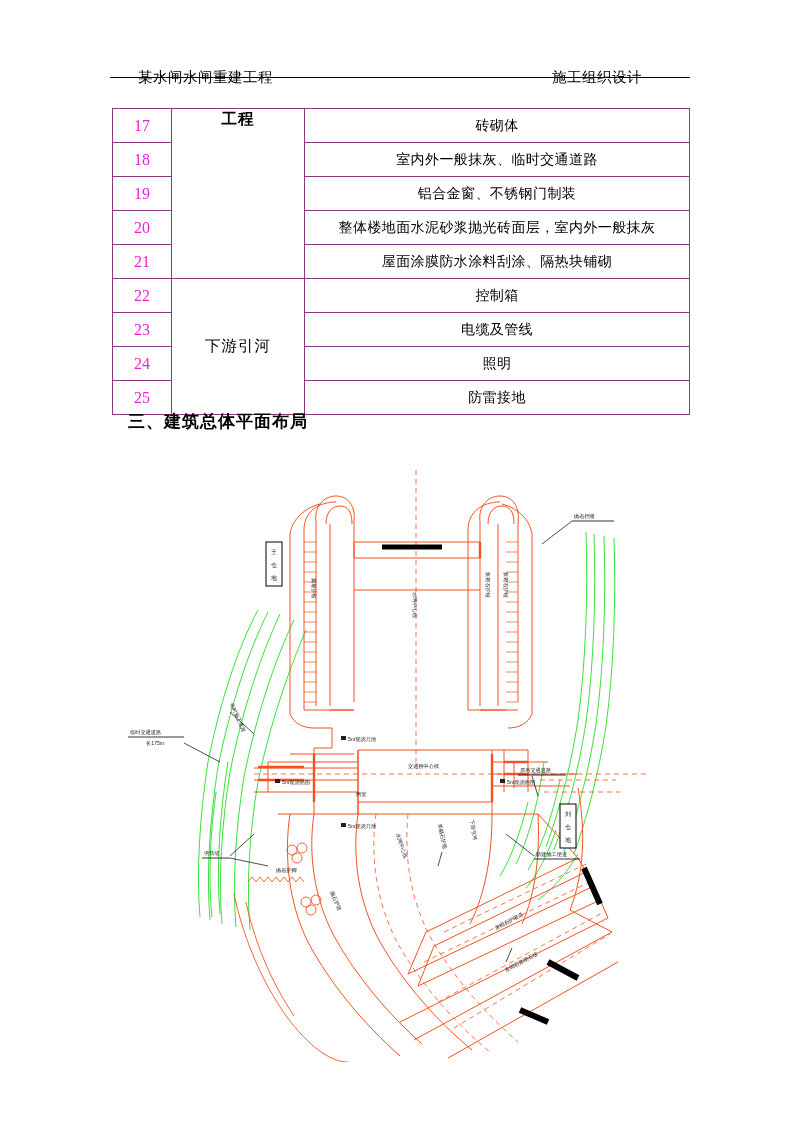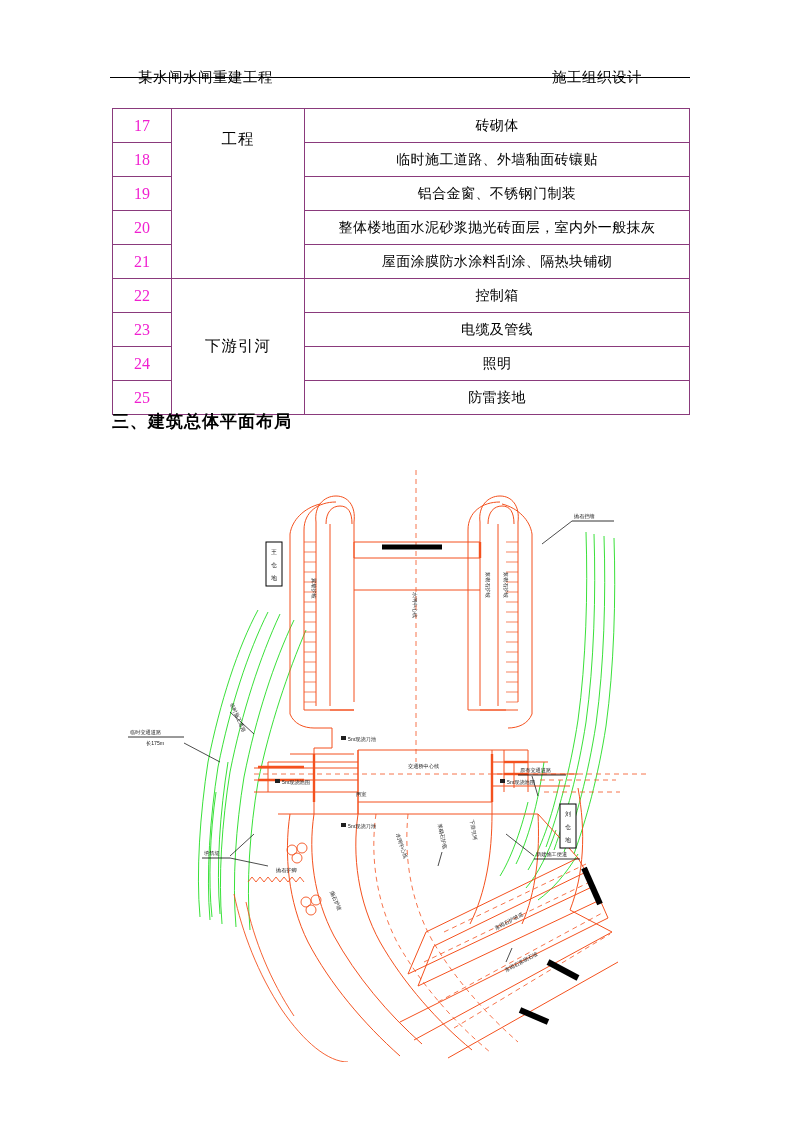--- a/index.html
+++ b/index.html
@@ -77,37 +77,38 @@
     font-family: "Liberation Serif", "DejaVu Serif", serif;
     font-size: 16px;
   }
   table.work-table td.cat {
     width: 132px;
     font-size: 15.5px;
     letter-spacing: 1px;
   }
   table.work-table td.cat.top-label {
     vertical-align: top;
-    padding-top: 20px;
+    padding-top: 0;
+    font-weight: bold;
   }
   table.work-table td.desc {
     font-size: 14px;
     letter-spacing: 0.4px;
     text-align: center;
   }
   
   table.work-table {
     border: 1.6px solid #8a3a7c;
   }
   .grp-sep td { border-top: 1.4px solid #8a3a7c !important; }
 
   
   .section-heading {
     position: absolute;
-    left: 112px;
+    left: 128px;
     top: 410px;
     font-family: "Liberation Sans", "DejaVu Sans", sans-serif;
     font-size: 17px;
     font-weight: bold;
     color: #000;
     letter-spacing: 1px;
     text-align: right;
   }
 
   
@@ -147,21 +148,21 @@
   <div class="tbl-wrap">
     <table class="work-table">
       <tbody>
         <tr>
           <td class="num">17</td>
           <td class="cat top-label" rowspan="5">工程</td>
           <td class="desc">砖砌体</td>
         </tr>
         <tr>
           <td class="num">18</td>
-          <td class="desc">临时施工道路、外墙釉面砖镶贴</td>
+          <td class="desc">室内外一般抹灰、临时交通道路</td>
         </tr>
         <tr>
           <td class="num">19</td>
           <td class="desc">铝合金窗、不锈钢门制装</td>
         </tr>
         <tr>
           <td class="num">20</td>
           <td class="desc">整体楼地面水泥砂浆抛光砖面层，室内外一般抹灰</td>
         </tr>
         <tr>

